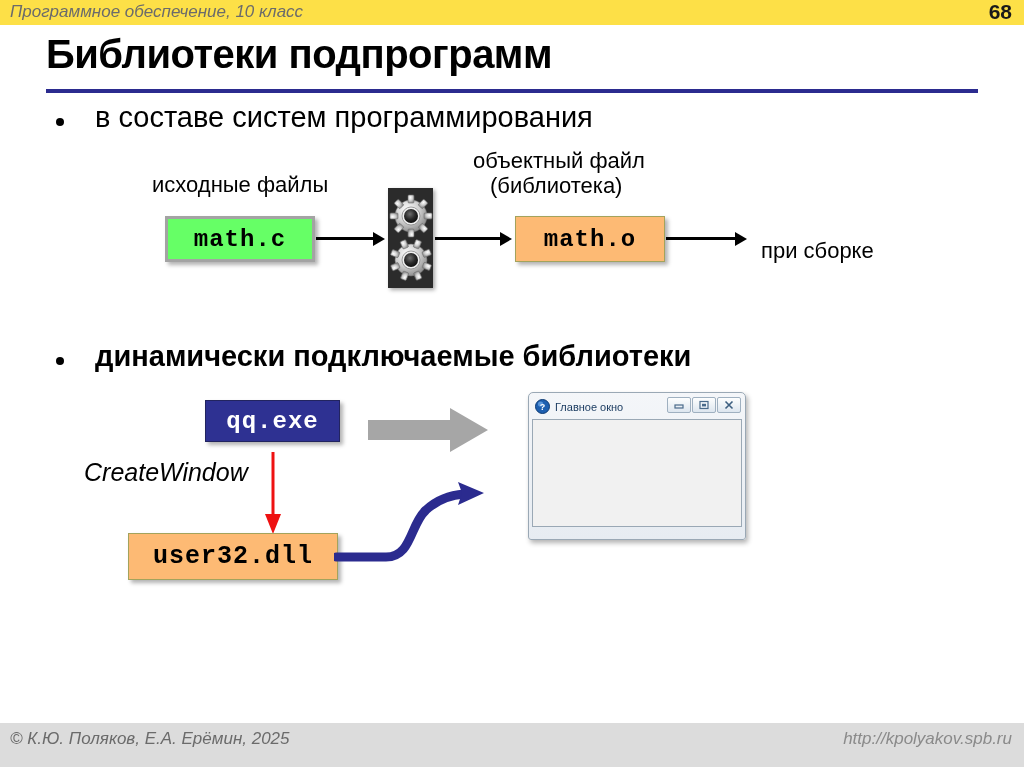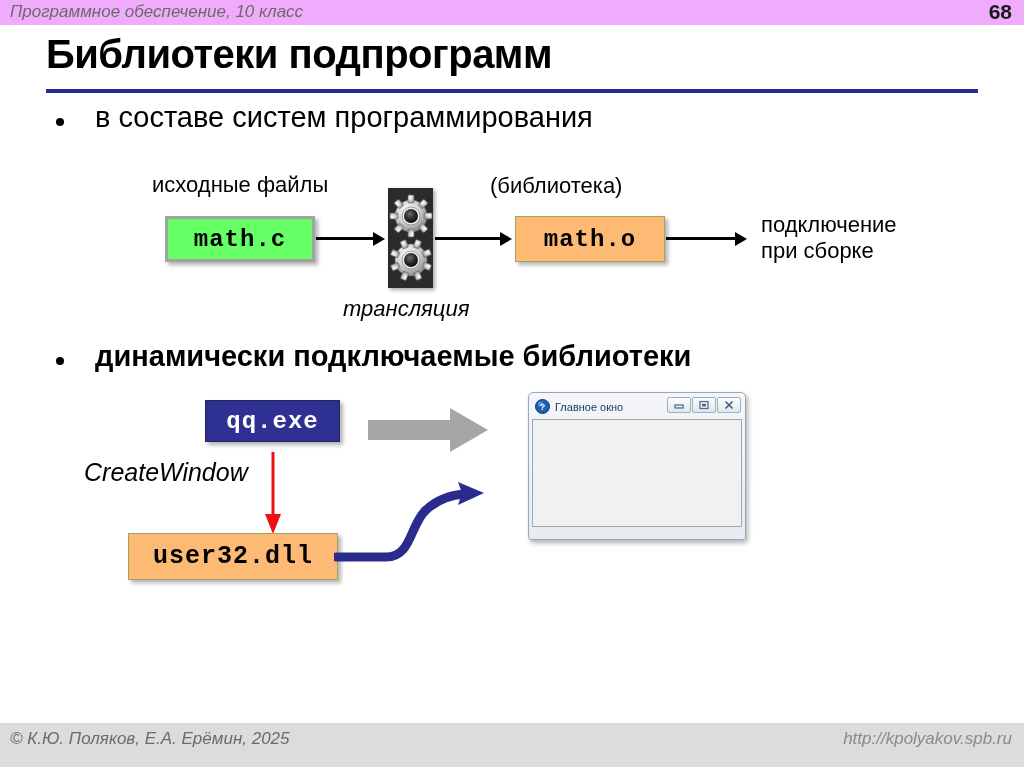--- a/index.html
+++ b/index.html
@@ -14,21 +14,21 @@
     background: #ffffff;
     overflow: hidden;
     font-family: "Liberation Sans", sans-serif;
   }
 
   
   .topbar {
     position: absolute;
     left: 0; top: 0;
     width: 1024px; height: 25px;
-    background: #f0abfc;
+    background: #fde047;
   }
   .topbar-title {
     position: absolute;
     left: 10px; top: 2px;
     font-size: 17px;
     font-style: italic;
     color: #6b6b6b;
     white-space: nowrap;
   }
   .topbar-page {
@@ -226,20 +226,21 @@
   </div>
 
   <div class="slide-title">Библиотеки подпрограмм</div>
   <div class="title-rule"></div>
 
   <div class="bullet-dot" style="left:56px; top:118px;"></div>
   <div class="bullet-text" style="left:95px; top:101px;">в составе систем программирования</div>
 
   <div class="lbl" style="left:152px; top:150px;margin-top:22px;">исходные файлы</div>
 
+  <div class="lbl" style="left:473px; top:148px;">объектный файл</div>
   <div class="lbl" style="left:490px; top:173px;">(библиотека)</div>
 
   <div class="codebox green" style="left:165px; top:216px; width:150px; height:46px; font-size:24px;">math.c</div>
 
   <div class="arrow-line" style="left:316px; top:237px; width:58px;"></div>
   <div class="arrow-head-r" style="left:373px; top:232px;"></div>
 
   <div class="gear-block" style="left:388px; top:188px; width:45px; height:100px;">
     <svg width="45" height="100" viewBox="0 0 45 100">
       <defs>
@@ -284,31 +285,29 @@
             <rect x="-3" y="-21" width="6" height="8" rx="1" transform="rotate(270)"></rect>
             <rect x="-3" y="-21" width="6" height="8" rx="1" transform="rotate(315)"></rect>
           </g>
         </g>
         <circle r="9" fill="#f0f0f0" stroke="#888" stroke-width="0.8"></circle>
         <circle r="7" fill="url(#hg)"></circle>
       </g>
     </svg>
   </div>
 
-  <div class="lbl italic" style="left:343px; top:296px;">трансляция</div>
 
   <div class="arrow-line" style="left:435px; top:237px; width:66px;"></div>
   <div class="arrow-head-r" style="left:500px; top:232px;"></div>
 
   <div class="codebox yellow" style="left:515px; top:216px; width:150px; height:46px; font-size:24px;">math.o</div>
 
   <div class="arrow-line" style="left:666px; top:237px; width:70px;"></div>
   <div class="arrow-head-r" style="left:735px; top:232px;"></div>
 
-  <div class="lbl" style="left:761px; top:212px;">подключение</div>
   <div class="lbl" style="left:761px; top:238px;">при сборке</div>
 
   <div class="bullet-dot" style="left:56px; top:357px;"></div>
   <div class="bullet-text bold" style="left:95px; top:340px;">динамически подключаемые библиотеки</div>
 
   <div class="codebox blue" style="left:205px; top:400px; width:135px; height:42px; font-size:24px;">qq.exe</div>
 
   <div class="grey-arrow" style="left:368px; top:408px;">
     <svg width="120" height="44" viewBox="0 0 120 44">
       <polygon points="0,12 82,12 82,0 120,22 82,44 82,32 0,32" fill="#a6a6a6"></polygon>

